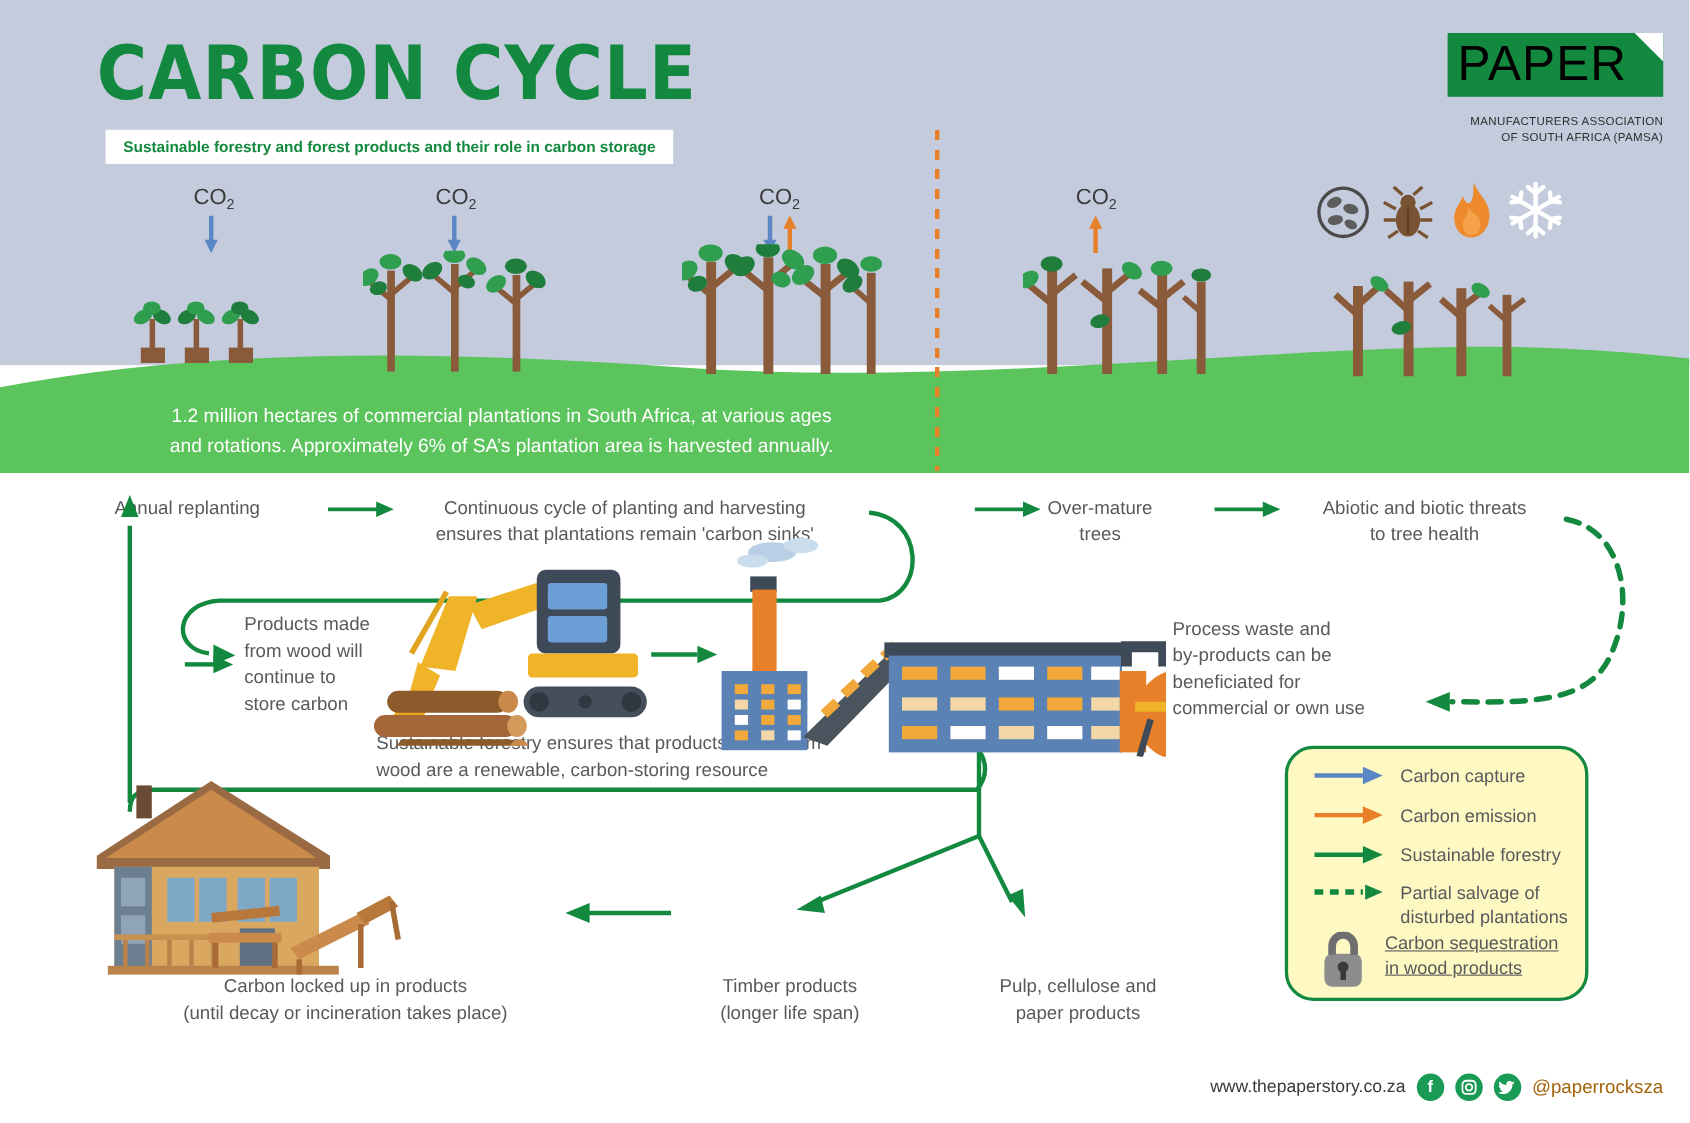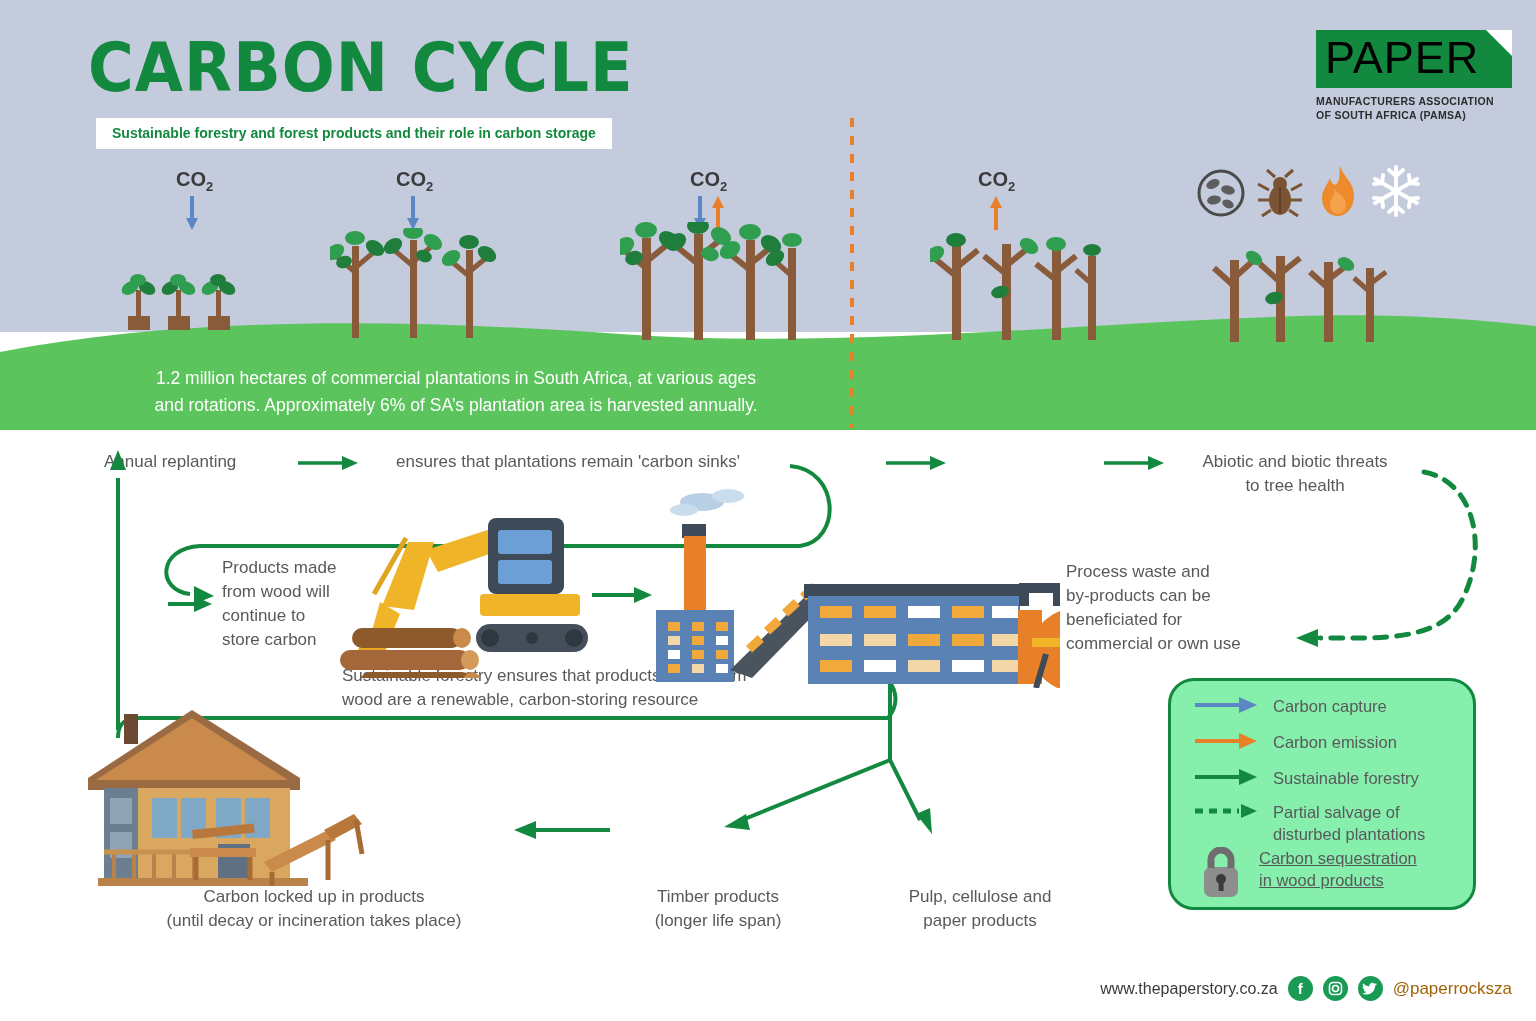--- a/index.html
+++ b/index.html
@@ -21,41 +21,41 @@
            padding:7px 16px 8px 16px; }
   .subtitle { font-size:14px; font-weight:700; color:#13893f; white-space:nowrap; }
 
   
   .logo { position:absolute; right:24px; top:30px; width:196px; }
   .logo-box { position:relative; width:196px; height:58px; background:#13893f; }
   .logo-word { position:absolute; left:9px; top:2px; font-size:45px; font-weight:400;
                color:#000000; letter-spacing:1px; font-family:"Liberation Sans", sans-serif; }
   .logo-fold { position:absolute; right:0; top:0; width:0; height:0;
                border-left:26px solid transparent; border-top:26px solid #ffffff; }
-  .logo-sub { margin-top:6px; font-size:10.5px; line-height:14px; color:#2c2c2c;
-              letter-spacing:0.3px; font-weight:700; }
+  .logo-sub { margin-top:16px; font-size:10.5px; line-height:14px; color:#2c2c2c;
+              letter-spacing:0.3px; font-weight:400;text-align:right; }
 
   .dash-divider { position:absolute; left:850px; top:118px; width:4px; height:310px;
     background: repeating-linear-gradient(to bottom,#e8802a 0 9px, transparent 9px 18px); }
 
   
-  .co2lab { position:absolute; font-size:20px; color:#3b3b3b; font-weight:700; }
+  .co2lab { position:absolute; font-size:20px; color:#3b3b3b; font-weight:400; }
   .co2lab sub { font-size:13px; }
 
   .banner-txt { position:absolute; color:#ffffff; font-size:17.5px; line-height:27px; text-align:center; }
   .banner-txt sub { font-size:11px; }
 
   
   .flow { position:absolute; left:0; top:430px; width:1536px; height:591px; background:#fff; }
   .ftxt { position:absolute; color:#58595b; font-size:17px; line-height:24px; }
   .ftxt.c { text-align:center; }
 
   
-  .legend { position:absolute; left:1168px; top:678px; width:308px; height:232px;
-            border:3px solid #13893f; border-radius:26px; background:#86efac; }
+  .legend { position:absolute; left:1168px; top:678px; width:276px; height:232px;
+            border:3px solid #13893f; border-radius:26px; background:#fef9c3; }
   .leg-row { position:absolute; display:flex; align-items:flex-start; }
   .leg-txt { color:#58595b; font-size:16.5px; line-height:22px; margin-left:14px; }
 
   .foot { position:absolute; right:24px; bottom:20px; display:flex; align-items:center; gap:10px; }
   .foot-url { color:#3a3a3a; font-size:16px; }
   .soc { width:25px; height:25px; border-radius:50%; background:#1a9b55; display:flex;
          align-items:center; justify-content:center; color:#fff; font-size:15px; font-weight:700; }
   .handle { color:#a16207; font-size:17px; }
   svg { display:block; }
 </style>
@@ -317,26 +317,31 @@
   </div>
 
   <div class="flow">
 
     <div class="ftxt" style="left:104px;top:20px;">Annual replanting</div>
     <svg style="position:absolute;left:298px;top:24px;" width="62" height="18">
       <line x1="0" y1="9" x2="46" y2="9" stroke="#13893f" stroke-width="3.5"></line>
       <polygon points="60,9 44,2 44,16" fill="#13893f"></polygon>
     </svg>
     <div class="ftxt c" style="left:372px;top:20px;width:392px;">
+      <div>Continuous cycle of planting and harvesting</div>
       <div>ensures that plantations remain 'carbon sinks'</div>
     </div>
     <svg style="position:absolute;left:886px;top:24px;" width="62" height="18">
       <line x1="0" y1="9" x2="46" y2="9" stroke="#13893f" stroke-width="3.5"></line>
       <polygon points="60,9 44,2 44,16" fill="#13893f"></polygon>
     </svg>
+    <div class="ftxt c" style="left:926px;top:20px;width:148px;">
+      <div>Over-mature</div>
+      <div>trees</div>
+    </div>
     <svg style="position:absolute;left:1104px;top:24px;" width="62" height="18">
       <line x1="0" y1="9" x2="46" y2="9" stroke="#13893f" stroke-width="3.5"></line>
       <polygon points="60,9 44,2 44,16" fill="#13893f"></polygon>
     </svg>
     <div class="ftxt c" style="left:1176px;top:20px;width:238px;">
       <div>Abiotic and biotic threats</div>
       <div>to tree health</div>
     </div>
 
     <svg style="position:absolute;left:0;top:0;" width="1536" height="591">

